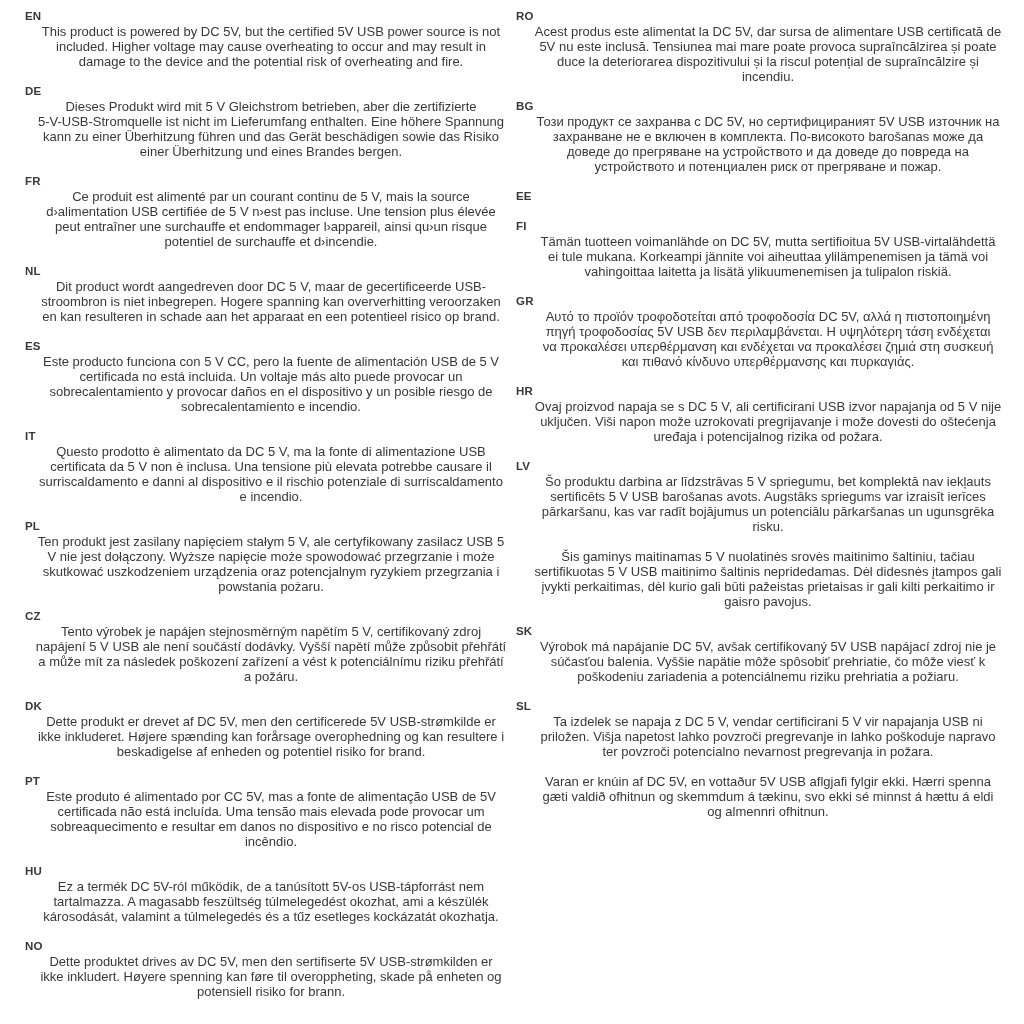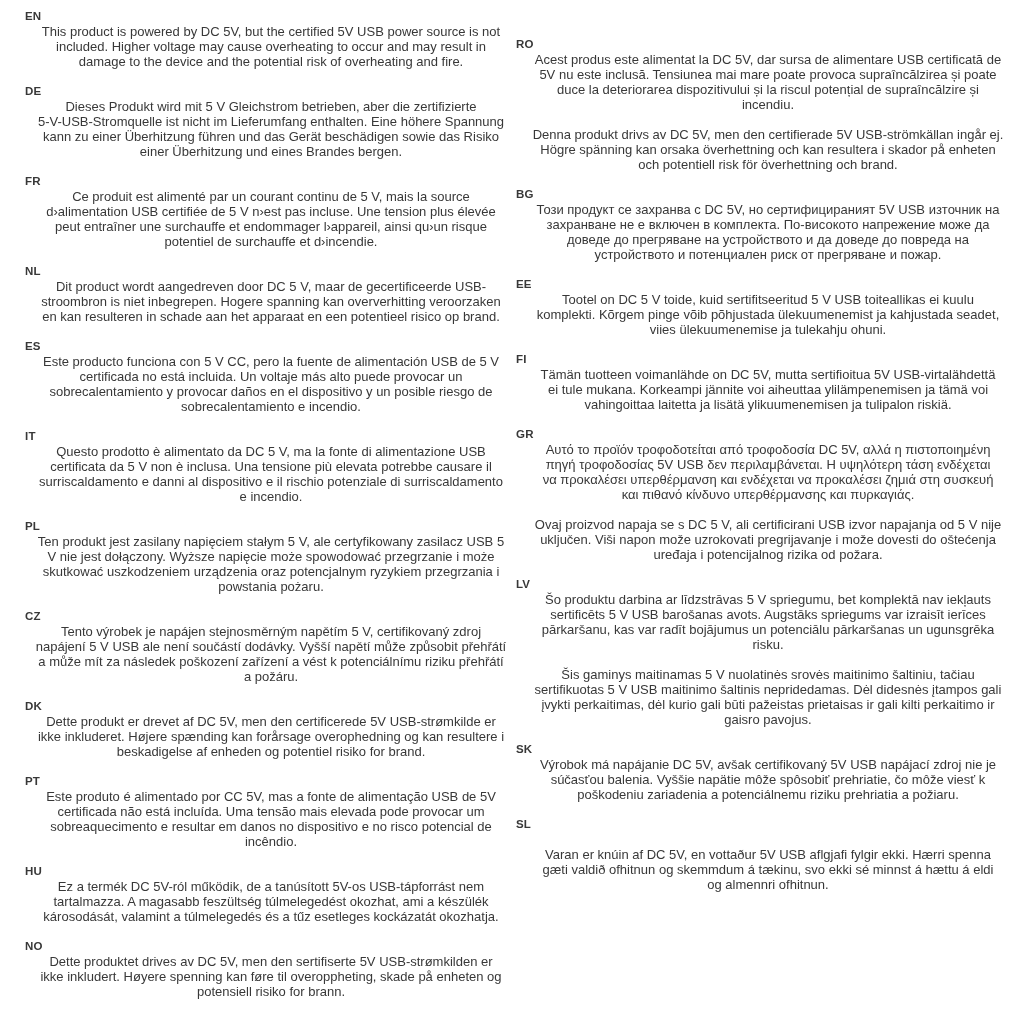--- a/index.html
+++ b/index.html
@@ -24,21 +24,20 @@
     position: absolute;
     top: 9px;
   }
   .col-left {
     left: 25px;
     width: 492px;
   }
   .col-right {
     left: 516px;
     width: 504px;
-    margin-top: 28px;
   }
   .lang-block {
     margin: 0 0 15px 0;
   }
   .lang-code {
     font-size: 11.5px;
     line-height: 15px;
     font-weight: bold;
     margin: 0;
     letter-spacing: 0.2px;
@@ -139,51 +138,46 @@
     </div>
   <div class="col col-right">
       <section class="lang-block">
         <h2 class="lang-code">RO</h2>
         <p class="lang-text">Acest produs este alimentat la DC 5V, dar sursa de alimentare USB certificată de
 5V nu este inclusă. Tensiunea mai mare poate provoca supraîncălzirea și poate
 duce la deteriorarea dispozitivului și la riscul potențial de supraîncălzire și
 incendiu.</p>
       </section>
       <section class="lang-block">
-        <p class="lang-text">Denna produkt drivs av DC 5V, men den certifierade 5V USB-strömkällan ingår ej.
-Högre spänning kan orsaka överhettning och kan resultera i skador på enheten
-och potentiell risk för överhettning och brand.</p>
       </section>
       <section class="lang-block">
         <h2 class="lang-code">BG</h2>
         <p class="lang-text">Този продукт се захранва с DC 5V, но сертифицираният 5V USB източник на
-захранване не е включен в комплекта. По-високото напрежение може да
+захранване не е включен в комплекта. По-високото barošanas може да
 доведе до прегряване на устройството и да доведе до повреда на
 устройството и потенциален риск от прегряване и пожар.</p>
       </section>
       <section class="lang-block">
         <h2 class="lang-code">EE</h2>
-        <p class="lang-text">Tootel on DC 5 V toide, kuid sertifitseeritud 5 V USB toiteallikas ei kuulu
-komplekti. Kõrgem pinge võib põhjustada ülekuumenemist ja kahjustada seadet,
-viies ülekuumenemise ja tulekahju ohuni.</p>
       </section>
       <section class="lang-block">
         <h2 class="lang-code">FI</h2>
         <p class="lang-text">Tämän tuotteen voimanlähde on DC 5V, mutta sertifioitua 5V USB-virtalähdettä
 ei tule mukana. Korkeampi jännite voi aiheuttaa ylilämpenemisen ja tämä voi
 vahingoittaa laitetta ja lisätä ylikuumenemisen ja tulipalon riskiä.</p>
       </section>
       <section class="lang-block">
         <h2 class="lang-code">GR</h2>
         <p class="lang-text">Αυτό το προϊόν τροφοδοτείται από τροφοδοσία DC 5V, αλλά η πιστοποιημένη
 πηγή τροφοδοσίας 5V USB δεν περιλαμβάνεται. Η υψηλότερη τάση ενδέχεται
 να προκαλέσει υπερθέρμανση και ενδέχεται να προκαλέσει ζημιά στη συσκευή
 και πιθανό κίνδυνο υπερθέρμανσης και πυρκαγιάς.</p>
       </section>
       <section class="lang-block">
+        <h2 class="lang-code">HR</h2>
         <p class="lang-text">Ovaj proizvod napaja se s DC 5 V, ali certificirani USB izvor napajanja od 5 V nije
 uključen. Viši napon može uzrokovati pregrijavanje i može dovesti do oštećenja
 uređaja i potencijalnog rizika od požara.</p>
       </section>
       <section class="lang-block">
         <h2 class="lang-code">LV</h2>
         <p class="lang-text">Šo produktu darbina ar līdzstrāvas 5 V spriegumu, bet komplektā nav iekļauts
 sertificēts 5 V USB barošanas avots. Augstāks spriegums var izraisīt ierīces
 pārkaršanu, kas var radīt bojājumus un potenciālu pārkaršanas un ugunsgrēka
 risku.</p>
@@ -195,20 +189,23 @@
 gaisro pavojus.</p>
       </section>
       <section class="lang-block">
         <h2 class="lang-code">SK</h2>
         <p class="lang-text">Výrobok má napájanie DC 5V, avšak certifikovaný 5V USB napájací zdroj nie je
 súčasťou balenia. Vyššie napätie môže spôsobiť prehriatie, čo môže viesť k
 poškodeniu zariadenia a potenciálnemu riziku prehriatia a požiaru.</p>
       </section>
       <section class="lang-block">
         <h2 class="lang-code">SL</h2>
+        <p class="lang-text">Ta izdelek se napaja z DC 5 V, vendar certificirani 5 V vir napajanja USB ni
+priložen. Višja napetost lahko povzroči pregrevanje in lahko poškoduje napravo
+ter povzroči potencialno nevarnost pregrevanja in požara.</p>
       </section>
       <section class="lang-block">
         <p class="lang-text">Varan er knúin af DC 5V, en vottaður 5V USB aflgjafi fylgir ekki. Hærri spenna
 gæti valdið ofhitnun og skemmdum á tækinu, svo ekki sé minnst á hættu á eldi
 og almennri ofhitnun.</p>
       </section>
     </div>
 </div>
 
 </body></html>

